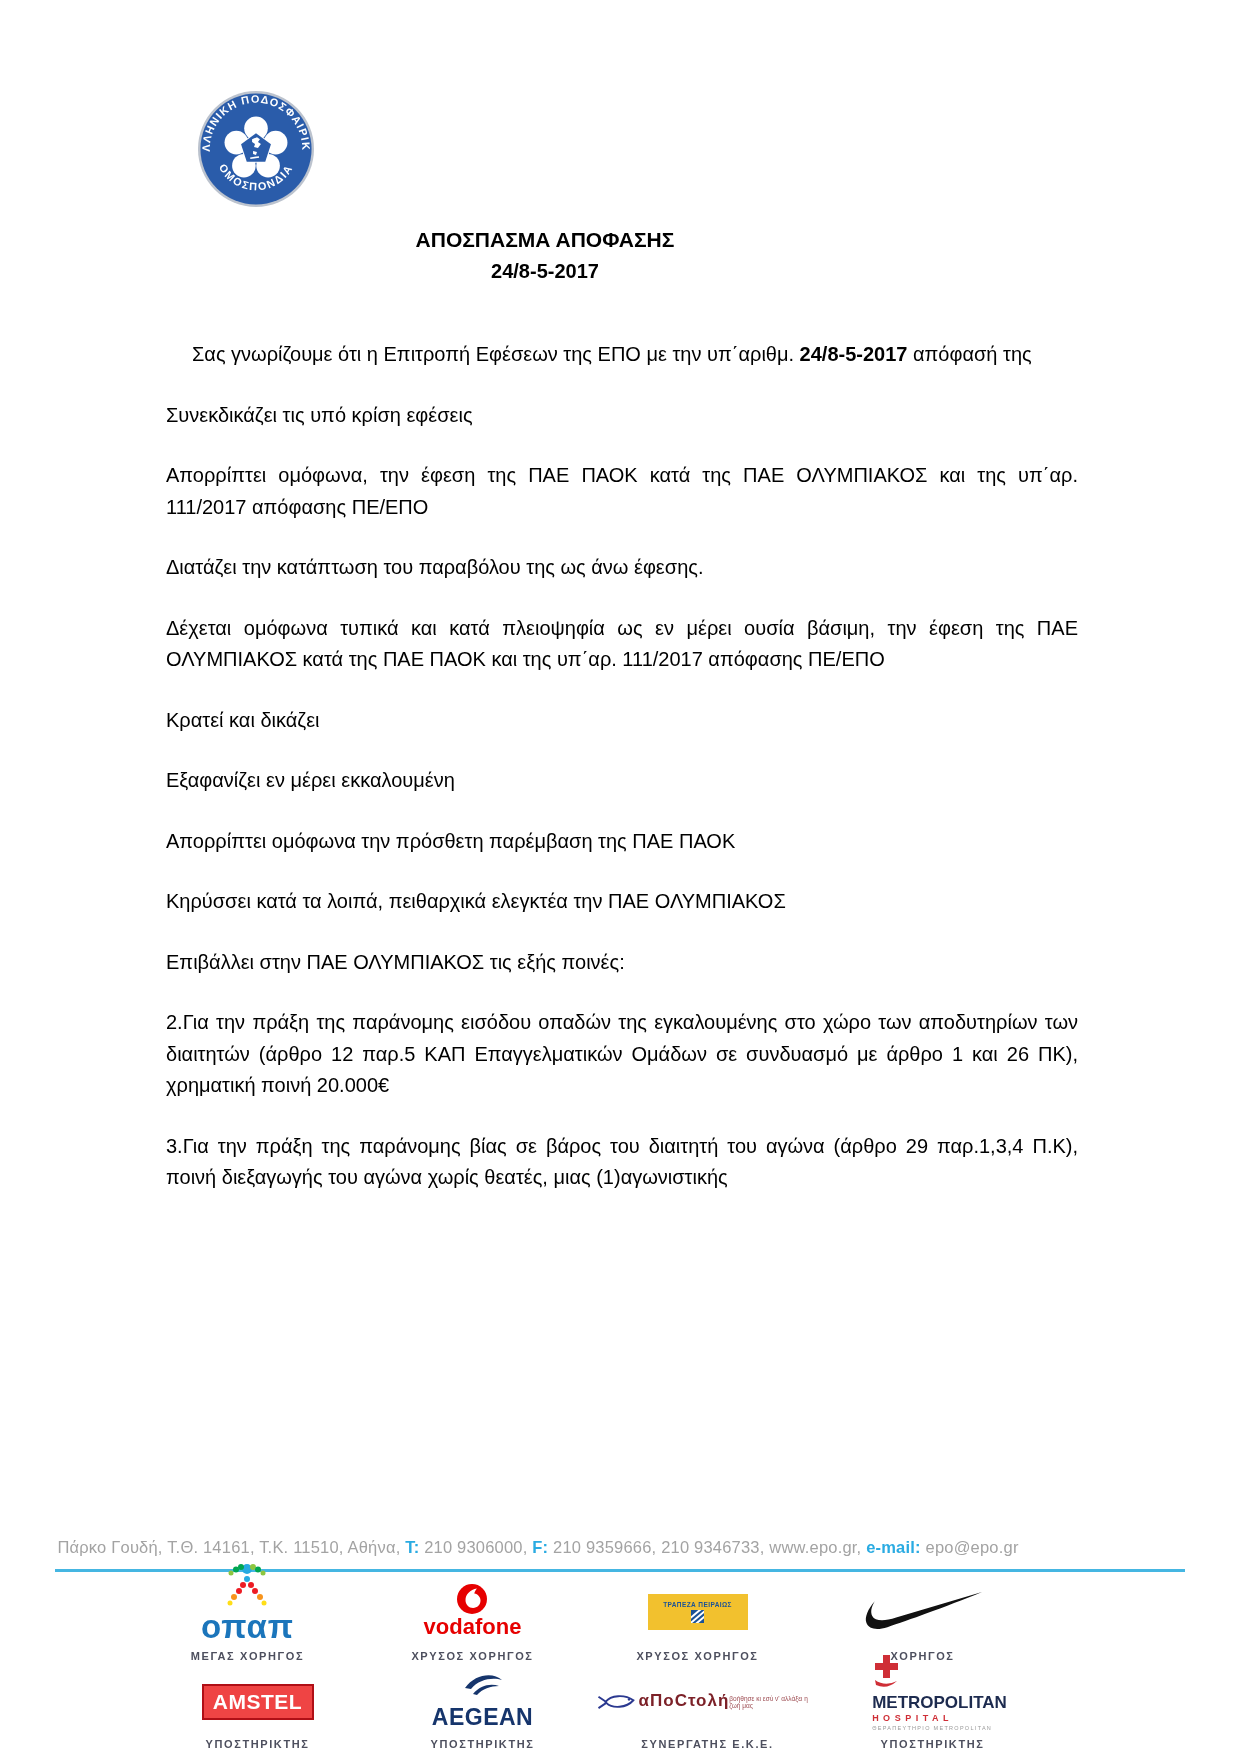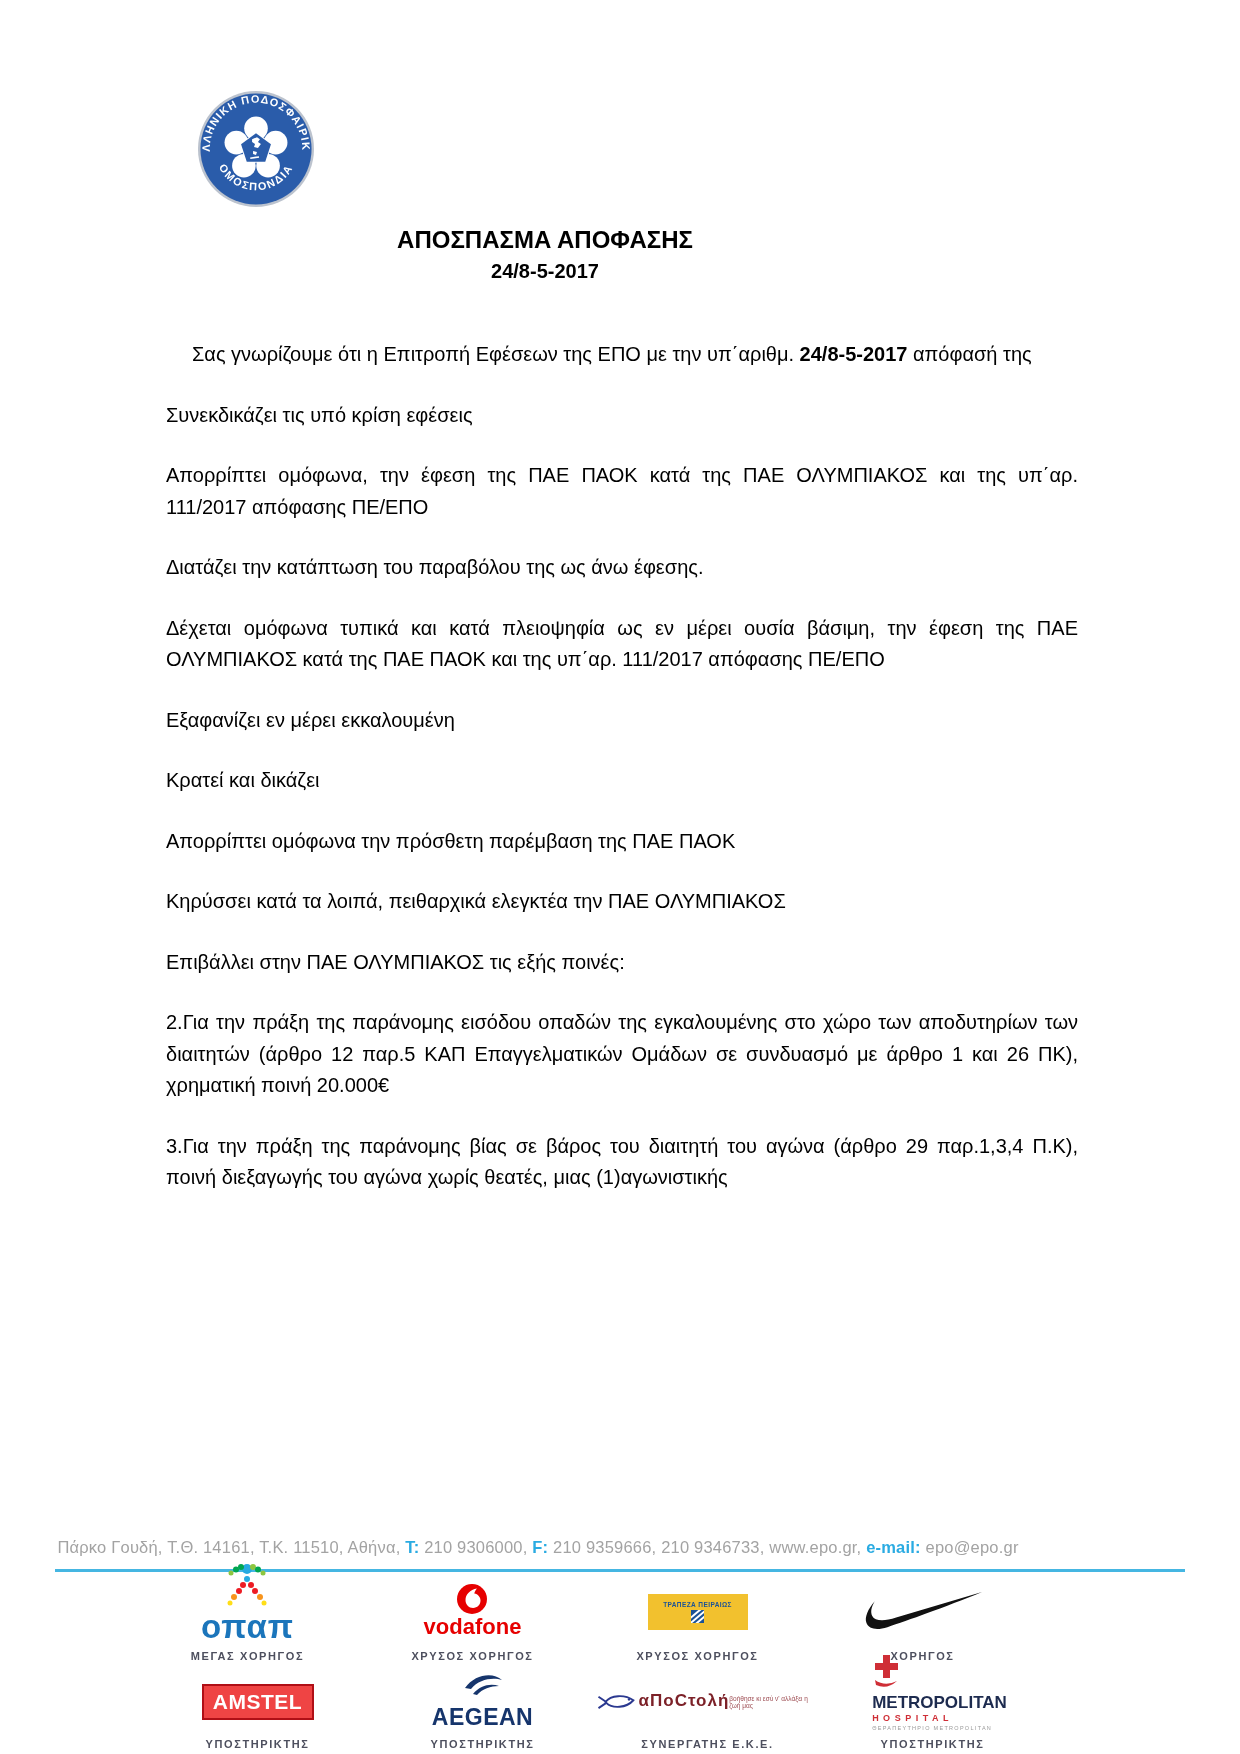--- a/index.html
+++ b/index.html
@@ -9,21 +9,21 @@
     font-family:"Liberation Sans", sans-serif; color:#000;
     position:relative; overflow:hidden;
   }
   .page { position:absolute; inset:0; }
 
   
   .epo-logo { position:absolute; left:197px; top:90px; width:118px; height:118px; }
 
   
   .title-block { position:absolute; top:224px; left:0; width:1090px; text-align:center; }
-  .title-line1 { font-size:24px; font-weight:bold; line-height:32px; }
+  .title-line1 { font-size:21px; font-weight:bold; line-height:32px; }
   .title-line2 { font-size:20px; font-weight:bold; line-height:30px; }
 
   
   .body-text { position:absolute; left:166px; top:339px; width:912px;
                font-size:20px; line-height:31.5px; }
   .para { margin:0 0 29px 0; text-align:justify; }
   .intro { text-indent:26px; }
   .b { font-weight:bold; }
 
   
@@ -117,22 +117,22 @@
     <div class="title-line1">ΑΠΟΣΠΑΣΜΑ ΑΠΟΦΑΣΗΣ</div>
     <div class="title-line2">24/8-5-2017</div>
   </div>
 
   <div class="body-text">
     <p class="para intro"><span>Σας γνωρίζουμε ότι  η Επιτροπή Εφέσεων της ΕΠΟ με την υπ΄αριθμ. </span><span class="b">24/8-5-2017</span><span> απόφασή της</span></p>
     <p class="para">Συνεκδικάζει τις υπό κρίση εφέσεις</p>
     <p class="para">Απορρίπτει ομόφωνα, την έφεση της ΠΑΕ ΠΑΟΚ κατά της ΠΑΕ ΟΛΥΜΠΙΑΚΟΣ και της υπ΄αρ. 111/2017 απόφασης ΠΕ/ΕΠΟ</p>
     <p class="para">Διατάζει την κατάπτωση του παραβόλου της ως άνω έφεσης.</p>
     <p class="para">Δέχεται ομόφωνα τυπικά και κατά πλειοψηφία ως εν μέρει ουσία βάσιμη, την  έφεση της ΠΑΕ ΟΛΥΜΠΙΑΚΟΣ κατά της ΠΑΕ ΠΑΟΚ  και της υπ΄αρ. 111/2017 απόφασης ΠΕ/ΕΠΟ</p>
+    <p class="para">Κρατεί και δικάζει</p>
     <p class="para">Εξαφανίζει εν μέρει εκκαλουμένη</p>
-    <p class="para">Κρατεί και δικάζει</p>
     <p class="para">Απορρίπτει ομόφωνα την πρόσθετη παρέμβαση της ΠΑΕ ΠΑΟΚ</p>
     <p class="para">Κηρύσσει κατά τα λοιπά, πειθαρχικά ελεγκτέα την ΠΑΕ ΟΛΥΜΠΙΑΚΟΣ</p>
     <p class="para">Επιβάλλει στην ΠΑΕ ΟΛΥΜΠΙΑΚΟΣ τις εξής ποινές:</p>
     <p class="para">2.Για την πράξη της παράνομης εισόδου οπαδών της εγκαλουμένης στο χώρο των αποδυτηρίων των διαιτητών (άρθρο 12 παρ.5 ΚΑΠ Επαγγελματικών Ομάδων σε συνδυασμό με άρθρο 1  και 26 ΠΚ), χρηματική ποινή 20.000€</p>
     <p class="para">3.Για την πράξη της παράνομης βίας σε βάρος του διαιτητή του αγώνα (άρθρο 29 παρ.1,3,4 Π.Κ), ποινή διεξαγωγής του αγώνα χωρίς θεατές, μιας (1)αγωνιστικής</p>
   </div>
 
   <div class="footer-line"><span>Πάρκο Γουδή, Τ.Θ. 14161, Τ.Κ. 11510, Αθήνα, </span><span class="footer-accent">T:</span><span> 210 9306000, </span><span class="footer-accent">F:</span><span> 210 9359666, 210 9346733, www.epo.gr, </span><span class="footer-accent">e-mail:</span><span> epo@epo.gr</span></div>
   <div class="footer-rule"></div>
 

